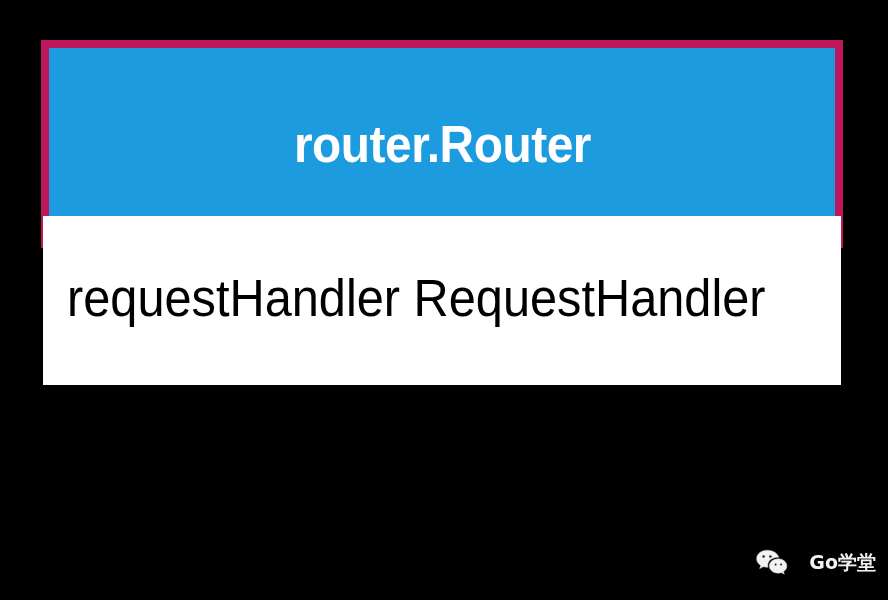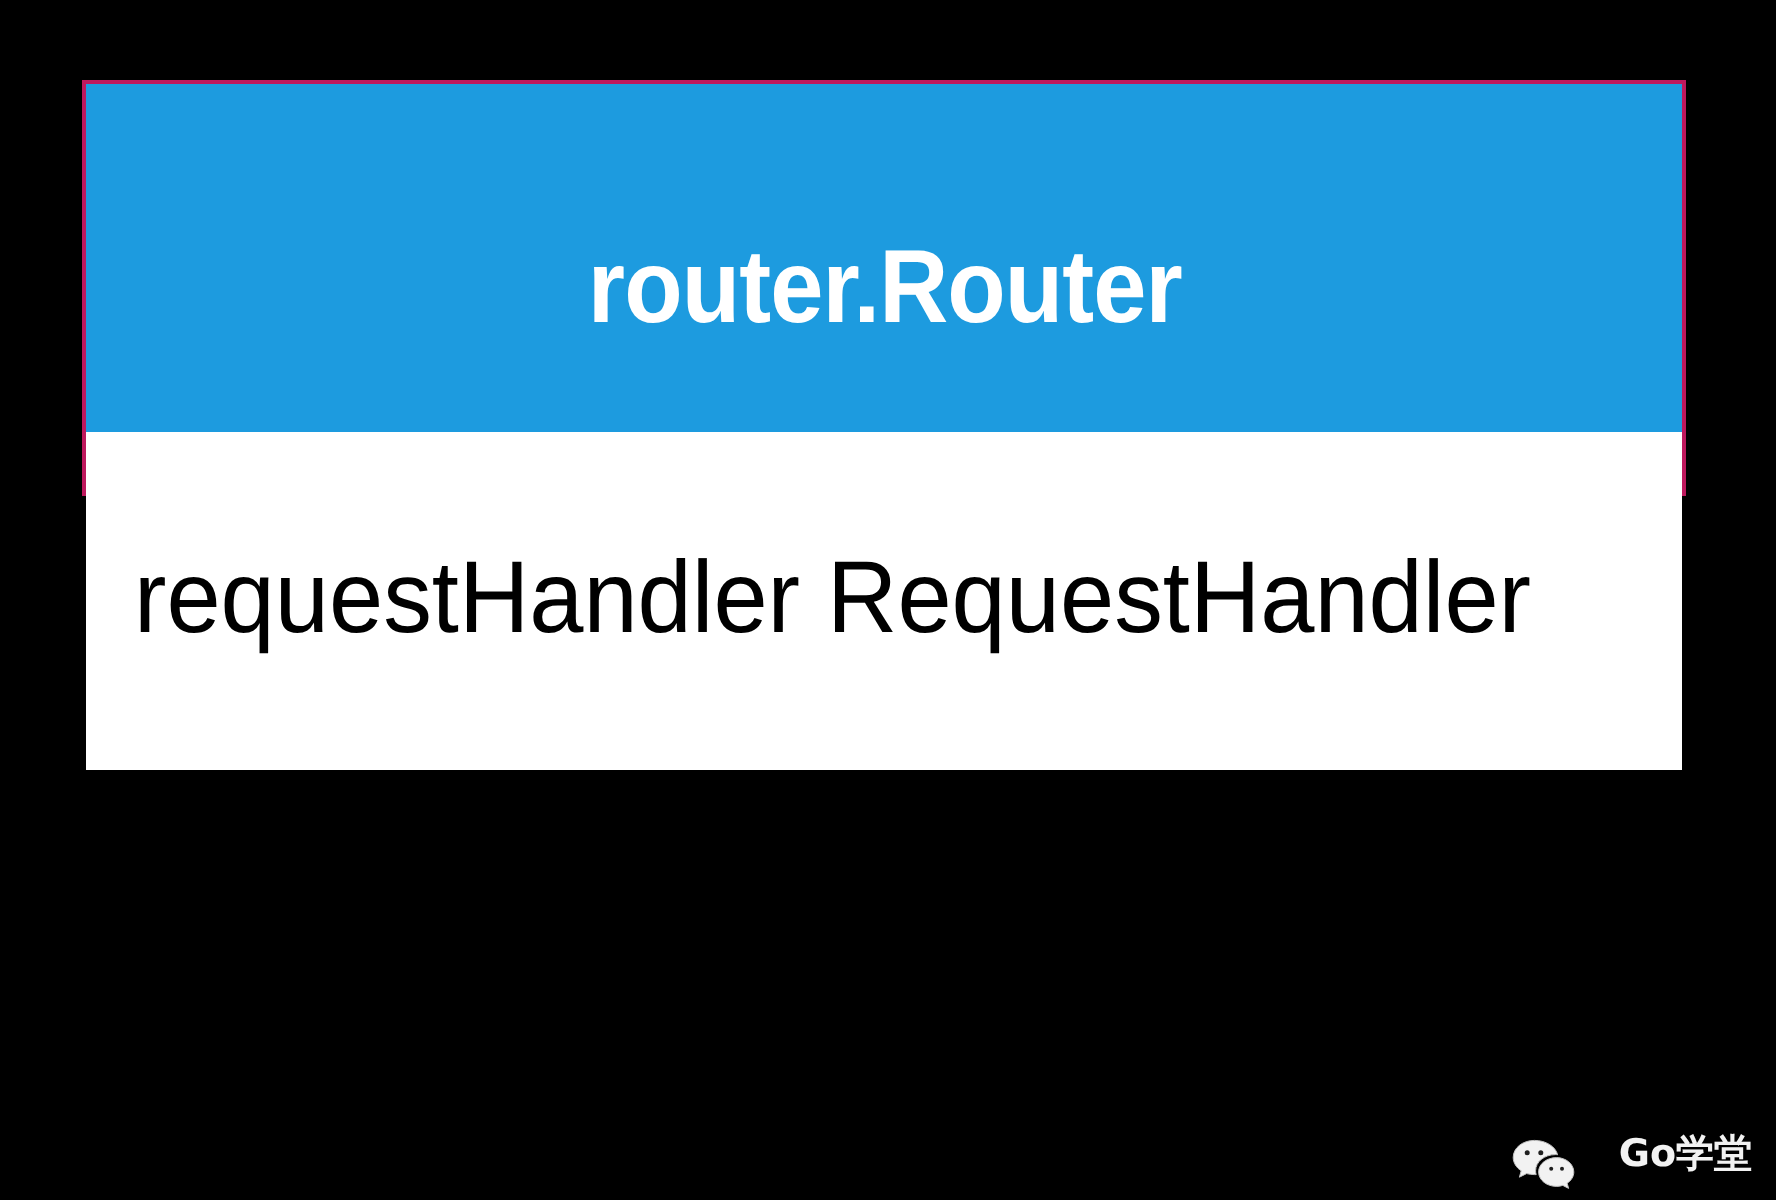--- a/index.html
+++ b/index.html
@@ -27,21 +27,21 @@
   }
 
   
   .class-header {
     position: absolute;
     left: 0;
     top: 0;
     width: 802px;
     height: 208px;
     background: #1d9bdf;
-    border: 2px solid #be185d;
+    border: 8px solid #be185d;
     box-sizing: border-box;
     display: flex;
     align-items: center;
     justify-content: center;
   }
   .class-title {
     color: #ffffff;
     font-size: 52px;
     font-weight: bold;
     letter-spacing: -0.5px;
@@ -87,23 +87,23 @@
   }
   .attr-row.row-1 .attr-text {
     position: relative;
     top: -2px;
   }
 
   
   .watermark {
     position: absolute;
     right: 12px;
-    bottom: 4px;
+    bottom: 24px;
     display: flex;
-    align-items: flex-start;
+    align-items: center;
     gap: 20px;
     opacity: 0.95;
     pointer-events: none;
   }
   .wechat-icon {
     width: 34px;
     height: 28px;
     display: block;
   }
   .watermark-text {

